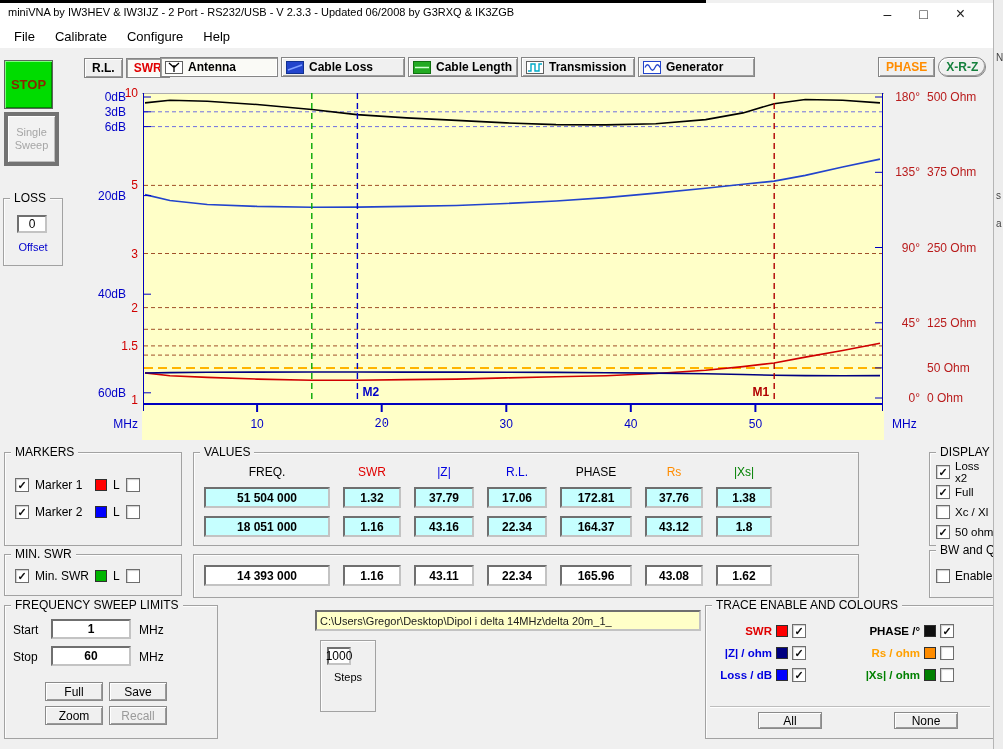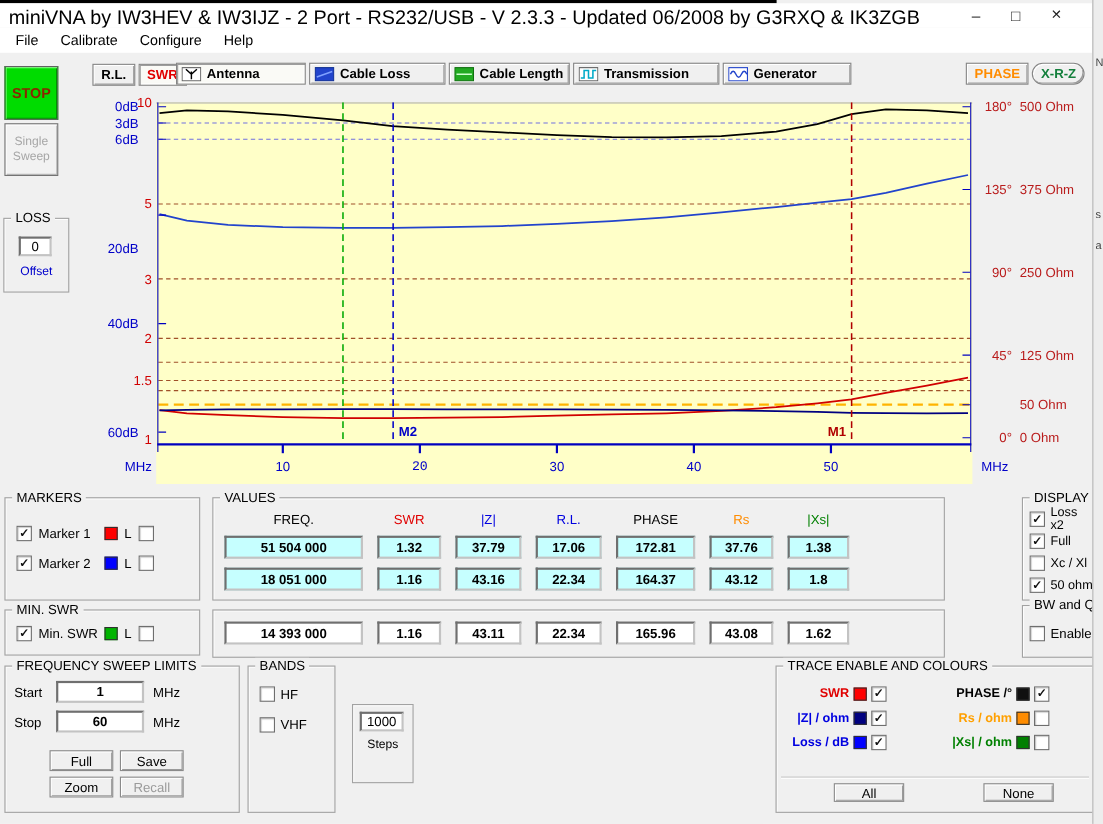--- a/index.html
+++ b/index.html
@@ -1,36 +1,36 @@
 <!DOCTYPE html>
 <html><head>
 <meta charset="utf-8">
 <style>
   html,body{margin:0;padding:0;background:#fff;font-family:"Liberation Sans",sans-serif;}
   #app{position:relative;width:1003px;height:749px;background:#F0F0F0;overflow:hidden;}
   #top-strip{position:absolute;left:0;top:0;width:706px;height:3px;background:#000;}
   #titlebar{position:absolute;left:0;top:3px;width:993px;height:22px;background:#fff;}
-  #title-text{position:absolute;left:8px;top:3px;font-size:18px;color:#000;white-space:nowrap;}
+  #title-text{position:absolute;left:8px;top:3px;font-size:11px;color:#000;white-space:nowrap;}
   .win-btns{position:absolute;right:28px;top:0;height:22px;display:flex;gap:28px;align-items:center;font-size:14px;color:#222;}
   .win-btn{cursor:default;}
   #menubar{position:absolute;left:0;top:25px;width:993px;height:23px;background:#fff;display:flex;align-items:center;padding-left:4px;box-sizing:border-box;font-size:13px;}
   .menu-item{padding:2px 10px;color:#000;}
   #stop-btn{position:absolute;left:4px;top:60px;width:47px;height:47px;background:#00DC00;border:1px solid #606060;box-shadow:inset 1px 1px 0 #7CFF7C,inset -1px -1px 0 #008A00;display:flex;align-items:center;justify-content:center;font-weight:bold;font-size:13px;color:#8B2500;}
-  #single-sweep-btn{position:absolute;left:4px;top:112px;width:47px;height:46px;background:#F2F2F2;border:1px solid #737373;box-shadow:inset 1px 1px 0 #fff,inset -1px -1px 0 #BDBDBD;color:#A6A6A6;font-size:11px;text-align:center;display:flex;align-items:center;justify-content:center;line-height:1.2;}
+  #single-sweep-btn{position:absolute;left:4px;top:112px;width:47px;height:46px;background:#F2F2F2;border:4px solid #737373;box-shadow:inset 1px 1px 0 #fff,inset -1px -1px 0 #BDBDBD;color:#A6A6A6;font-size:11px;text-align:center;display:flex;align-items:center;justify-content:center;line-height:1.2;}
   #tabs-left{position:absolute;left:84px;top:58px;display:flex;gap:3px;}
   #tabs-right{position:absolute;left:878px;top:57px;display:flex;gap:3px;}
   .tab{height:18px;padding:0 7px;background:#F0F0F0;border:1px solid #858585;box-shadow:inset 1px 1px 0 #fff,inset -1px -1px 0 #9d9d9d;font-size:12px;font-weight:bold;display:flex;align-items:center;}
   .tab.active{background:#FAFAF6;box-shadow:inset 1px 1px 0 #9d9d9d,inset -1px -1px 0 #fff;}
   #mode-buttons{position:absolute;left:160px;top:57px;display:flex;gap:3px;}
   .mode-btn{height:20px;background:#F0F0F0;border:1px solid #858585;box-shadow:inset 1px 1px 0 #fff,inset -1px -1px 0 #9d9d9d;font-size:12px;font-weight:bold;display:flex;align-items:center;gap:5px;padding:0 4px;box-sizing:border-box;justify-content:flex-start;}
   .mode-btn.active{background:#FAFAF6;box-shadow:inset 1px 1px 0 #9d9d9d,inset -1px -1px 0 #fff;}
   .mode-btn:nth-child(1){width:118px;}
   .mode-btn:nth-child(2){width:124px;}
   .mode-btn:nth-child(3){width:110px;}
-  .mode-btn:nth-child(4){width:133px;}
+  .mode-btn:nth-child(4){width:114px;}
   .mode-btn:nth-child(5){width:117px;}
   .mode-icon{display:inline-flex;flex:none;}
   .groupbox{position:absolute;border:1px solid #A2A2A2;box-shadow:inset 1px 1px 0 #fdfdfd;}
   .gb-title{position:absolute;top:-8px;left:6px;background:#F0F0F0;padding:0 4px;font-size:12px;color:#000;line-height:14px;white-space:nowrap;}
   .field{background:#fff;border:2px inset #c3c3c3;display:flex;align-items:center;justify-content:center;font-size:12px;box-sizing:border-box;}
   .btn{position:absolute;background:#F0F0F0;border:1px solid #8a8a8a;box-shadow:inset 1px 1px 0 #fff,inset -1px -1px 0 #9a9a9a;font-size:12px;display:flex;align-items:center;justify-content:center;box-sizing:border-box;}
   .btn.disabled{color:#9a9a9a;}
   .cb{width:12px;height:12px;background:#fff;border:1px solid #6e6e6e;box-shadow:inset 1px 1px 1px rgba(0,0,0,.2);font-size:11px;line-height:12px;text-align:center;color:#101010;display:inline-block;flex:none;font-weight:bold;}
   .swatch{width:12px;height:12px;border:1px solid #303030;display:inline-block;flex:none;box-sizing:border-box;}
   #chart-region{position:absolute;left:142px;top:93px;width:742px;height:347px;background:#FFFFC8;}
@@ -306,37 +306,25 @@
     <span class="sweep-label" style="left:8px;top:44px;">Stop</span>
     <input class="num-input" style="left: 46px; top: 40px; width: 80px; height: 20px;" value="60">
     <span class="sweep-label" style="left:134px;top:44px;">MHz</span>
     <div id="sweep-buttons"></div>
   <div class="btn" style="left: 40px; top: 76px; width: 58px; height: 19px;">Full</div>
       <div class="btn" style="left: 104px; top: 76px; width: 58px; height: 19px;">Save</div>
       <div class="btn" style="left: 40px; top: 100px; width: 58px; height: 19px;">Zoom</div>
       <div class="btn disabled" style="left: 104px; top: 100px; width: 58px; height: 19px;">Recall</div>
     </div>
 
-  <div class="groupbox" id="bands-gb" style="left:225px;top:605px;width:78px;height:132px;">
-    <span class="gb-title">BANDS</span>
-    <div id="bands-rows">
-        <div class="small-row">
-          <span class="cb"></span>
-          <span style="font-size: 12px;">HF</span>
-        </div>
-        <div class="small-row">
-          <span class="cb"></span>
-          <span style="font-size: 12px;">VHF</span>
-        </div>
-      </div>
-  </div>
-
+
+  <input id="file-input" value="C:\Users\Gregor\Desktop\Dipol i delta 14MHz\delta 20m_1_" style="">
 
   <div class="groupbox" id="steps-gb" style="left:320px;top:640px;width:54px;height:70px;">
-    <div class="field" style="position:absolute;left:6px;top:6px;width:40px;height:18px;">1000</div>
+    <div class="field" style="position:absolute;left:6px;top:6px;width:24px;height:18px;">1000</div>
     <div style="position:absolute;left:0;top:30px;width:100%;text-align:center;font-size:11px;">Steps</div>
   </div>
 
   <div class="groupbox" id="trace-gb" style="left:705px;top:605px;width:288px;height:132px;">
     <span class="gb-title">TRACE ENABLE AND COLOURS</span>
     <div id="trace-grid">
         <div class="trace-row">
           <div class="trace-cell c1">
             <span class="trace-label" style="color: rgb(224, 0, 0);">SWR</span>
             <span class="swatch" style="background: rgb(255, 0, 0);"></span>
@@ -379,21 +367,21 @@
   </div>
 
   <div id="right-strip">
       <div class="frag" style="top: 52px;">N</div>
       <div class="frag" style="top: 190px;">s</div>
       <div class="frag" style="top: 218px;">a</div>
     </div>
 <div class="axis-db" style="left: 84px; top: 90px;">0dB</div>
     <div class="axis-db" style="left: 84px; top: 104.79px;">3dB</div>
     <div class="axis-db" style="left: 84px; top: 119.58px;">6dB</div>
-    <div class="axis-db" style="left: 84px; top: 188.6px; margin-top: 30px;">20dB</div>
+    <div class="axis-db" style="left: 84px; top: 188.6px;">20dB</div>
     <div class="axis-db" style="left: 84px; top: 287.2px;">40dB</div>
     <div class="axis-db" style="left: 84px; top: 385.8px;">60dB</div>
     <div class="axis-swr" style="left: 108px; top: 86px;">10</div>
     <div class="axis-swr" style="left: 108px; top: 178.416px;">5</div>
     <div class="axis-swr" style="left: 108px; top: 246.524px;">3</div>
     <div class="axis-swr" style="left: 108px; top: 300.584px;">2</div>
     <div class="axis-swr" style="left: 108px; top: 338.94px;">1.5</div>
     <div class="axis-swr" style="left: 108px; top: 393px;">1</div>
     <div class="axis-right" style="left: 888px; top: 90px;"><span class="deg">180°</span><span>500 Ohm</span></div>
     <div class="axis-right" style="left: 888px; top: 165.25px;"><span class="deg">135°</span><span>375 Ohm</span></div>

